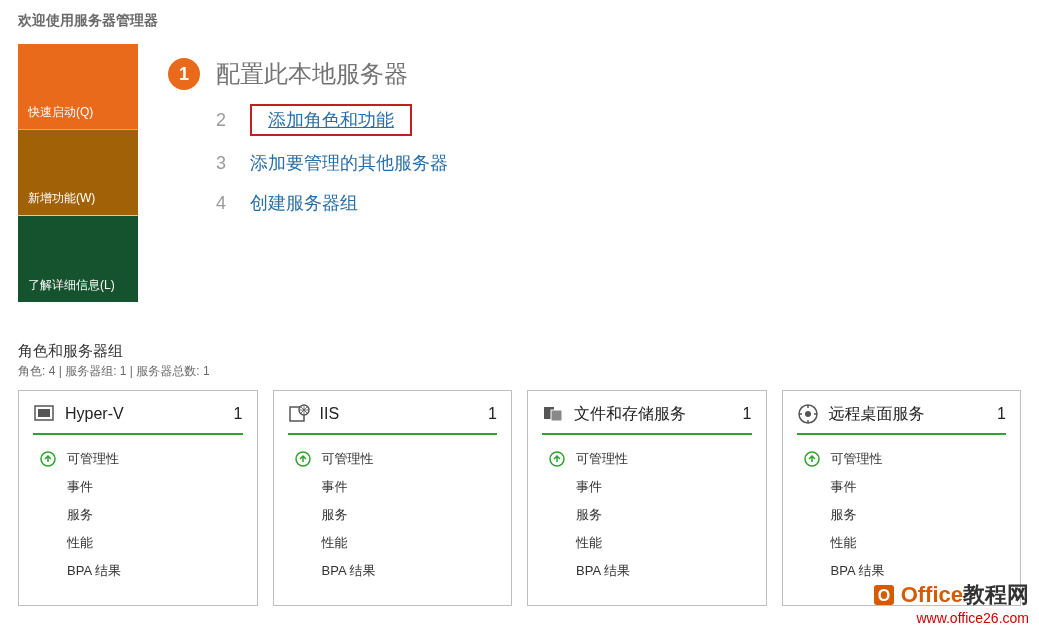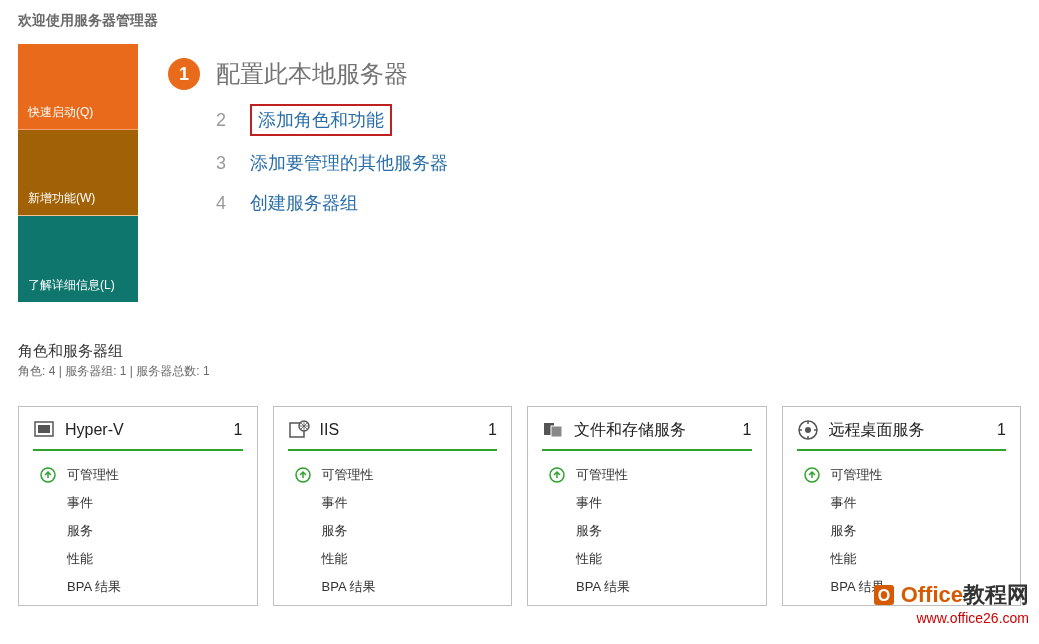--- a/index.html
+++ b/index.html
@@ -6,38 +6,38 @@
 body { font-family: "Microsoft YaHei", "Segoe UI", sans-serif; font-size: 13px; color: #333; background: #fff; width: 1039px; }
 .page { padding: 12px 18px; }
 .welcome-title { color: #6a6a6a; font-size: 14px; font-weight: bold; margin-bottom: 14px; }
 
 
 .top-section { display: flex; gap: 0; margin-bottom: 40px; }
 .sidebar-tabs { display: flex; flex-direction: column; width: 120px; text-align: right; }
 .sidebar-tab { display: flex; align-items: flex-end; padding: 8px 10px; color: #fff; font-size: 12px; cursor: pointer; }
 .tab-quick { background: #e86a1a; height: 86px; border-bottom: 1px solid #f2a070; }
 .tab-new { background: #a16207; height: 86px; border-bottom: 1px solid #f6c48a; }
-.tab-more { background: #0f766e; height: 86px; }
+.tab-more { background: #14532d; height: 86px; }
 
 .quick-content { flex: 1; padding: 14px 30px 10px 30px; }
 .qc-row { display: flex; align-items: center; gap: 16px; margin-bottom: 14px; }
 .qc-num-primary { width: 32px; height: 32px; border-radius: 50%; background: #e86a1a; color: #fff; display: flex; align-items: center; justify-content: center; font-size: 18px; font-weight: bold; }
 .qc-num { width: 26px; height: 26px; color: #9a9a9a; display: flex; align-items: center; justify-content: center; font-size: 18px; }
 .qc-title { color: #737373; font-size: 24px; }
 .qc-link { color: #2a6ea8; font-size: 18px; cursor: pointer; }
-.qc-link-boxed { border: 2px solid #c02020; padding: 2px 6px; }
+.qc-link-boxed { border: 2px solid #c02020; padding: 2px 16px; text-decoration: underline; }
 .qc-sub { margin-left: 40px; }
 
 
-.roles-header { margin-bottom: 26px; }
+.roles-header { margin-bottom: 10px; }
 .roles-title { font-size: 15px; color: #333; margin-bottom: 2px; }
 .roles-sub { font-size: 12px; color: #6a6a6a; }
 
 .role-grid { display: flex; gap: 15px; }
-.role-card { border: 1px solid #bfbfbf; padding: 12px 14px 4px 14px; width: 280px; }
+.role-card { border: 1px solid #bfbfbf; padding: 12px 14px 20px 14px; width: 280px; }
 .role-head { display: flex; align-items: center; gap: 10px; margin-bottom: 8px; }
 .role-icon { width: 22px; height: 22px; display:flex; align-items:center; justify-content:center; }
 .role-name { font-size: 16px; color: #222; flex: 1; }
 .role-count { font-size: 16px; color: #222; }
 .role-sep { height: 2px; background: #2fa22f; margin-bottom: 10px; }
 .role-row { display: flex; align-items: center; gap: 10px; padding: 5px 0 5px 6px; font-size: 13px; color: #333; }
 .role-row .st-icon { width: 18px; height:18px; display:flex; align-items:center; justify-content:center; }
 .role-row-indent { padding-left: 34px; }
 
 

